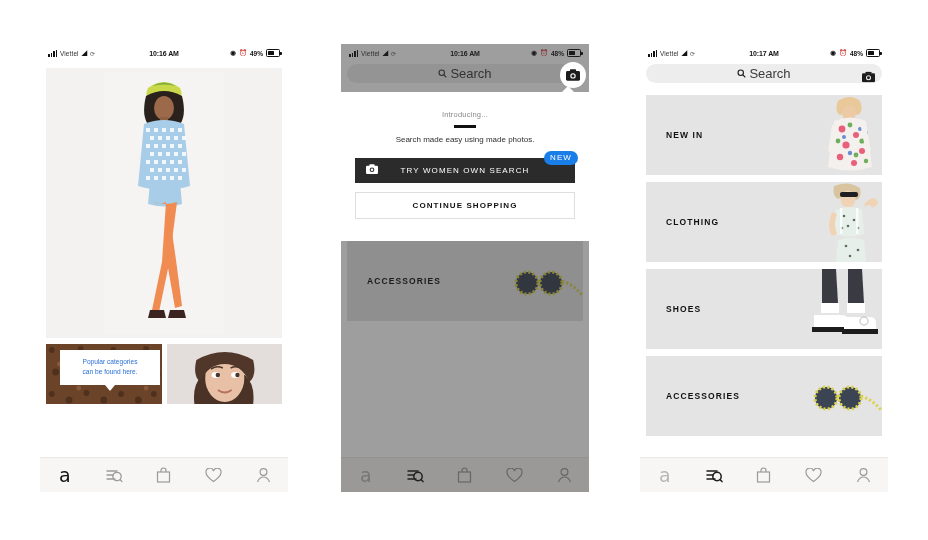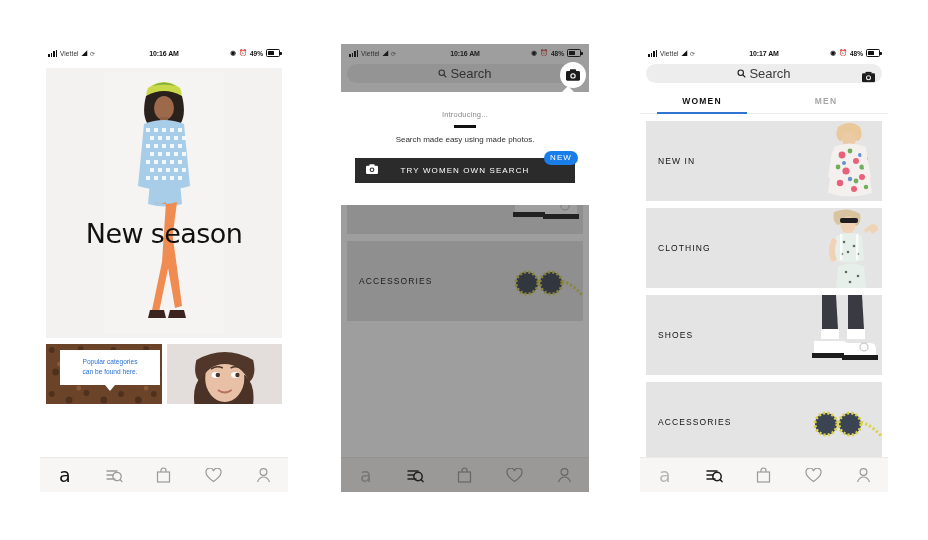--- a/index.html
+++ b/index.html
@@ -135,22 +135,22 @@
     height:2px;background:#2f74d0;
   }
 
   
   .catlist{padding:7px 6px 0 6px;}
   .catrow{
     height:80px;background:#e4e4e4;margin-bottom:7px;
     position:relative;overflow:hidden;display:flex;align-items:center;
   }
   .catlabel{
-    font-size:8.5px;font-weight:400;letter-spacing:1.1px;color:#111;
-    padding-left:12px;z-index:2;
+    font-size:8.5px;font-weight:700;letter-spacing:1.1px;color:#111;
+    padding-left:20px;z-index:2;
   }
   .catimg{position:absolute;right:0;top:0;bottom:0;width:78px;overflow:hidden;}
 
   
   .dim{
     position:absolute;left:0;top:0;right:0;bottom:0;
     background:rgba(40,40,40,.45);z-index:5;
   }
   .cam-highlight{
     position:absolute;right:3px;top:18px;width:26px;height:26px;
@@ -277,21 +277,20 @@
         </g>
 
         <path d="M46 110 q16 6 30 0 l2 22 q-16 5 -34 0z" fill="#a8cde8"></path>
 
         <path d="M50 130 q6 3 12 0 l-4 60 -10 48 l7 2 10 -48 8 -62 q-12 4 -23 0z" fill="#f08b52"></path>
         <path d="M64 132 l8 56 6 46 -7 2 -8 -46z" fill="#f08b52"></path>
 
         <path d="M46 238 l14 0 2 8 -18 0z" fill="#3b2420"></path>
         <path d="M66 238 l14 0 2 8 -18 0z" fill="#3b2420"></path>
       </svg>
-      <div class="hero-caption">New season</div>
     </div>
 
     <div class="tiles">
       <div class="tile tile-a">
         <svg width="100%" height="100%" viewBox="0 0 120 60" preserveAspectRatio="none">
           <rect width="120" height="60" fill="#6b4328"></rect>
           <g fill="#3e2415" opacity=".6">
             <circle cx="6" cy="6" r="3"></circle>
               <circle cx="20" cy="14" r="3.5"></circle>
               <circle cx="36" cy="5" r="3"></circle>
@@ -520,20 +519,23 @@
             <rect x="0" y="2" width="16" height="11" rx="1.6" fill="#fff"></rect>
             <rect x="4.5" y="0" width="7" height="2.6" rx=".8" fill="#fff"></rect>
             <circle cx="8" cy="7.5" r="3.1" fill="#2b2b2b"></circle>
             <circle cx="8" cy="7.5" r="1.7" fill="#fff"></circle>
           </svg>
         </span>
         <span>TRY WOMEN OWN SEARCH</span>
         <span class="newbadge">NEW</span>
       </div>
 
+      <div class="m-secondary">
+        <span>CONTINUE SHOPPING</span>
+      </div>
     </div>
   </div>
 
   <div class="phone p3">
 
     <div class="statusbar">
       <div class="sb-left">
         <span class="sb-bars">
             <i></i>
             <i></i>
@@ -570,24 +572,20 @@
           <svg width="13" height="11" viewBox="0 0 16 13">
             <rect x="0" y="2" width="16" height="11" rx="1.6" fill="#1c1c1c"></rect>
             <rect x="4.5" y="0" width="7" height="2.6" rx=".8" fill="#1c1c1c"></rect>
             <circle cx="8" cy="7.5" r="3.1" fill="#ededed"></circle>
             <circle cx="8" cy="7.5" r="1.8" fill="#1c1c1c"></circle>
           </svg>
         </span>
       </div>
     </div>
 
-    <div class="tabs">
-      <div class="tab active">WOMEN</div>
-      <div class="tab">MEN</div>
-    </div>
 
     <div class="catlist">
 
       <div class="catrow">
         <span class="catlabel">NEW IN</span>
         <div class="catimg">
           <svg width="78" height="80" viewBox="0 0 78 80">
             <rect width="78" height="80" fill="#e4e4e4"></rect>
             <path d="M34 6 q12 -8 22 0 q4 10 -2 14 q-10 -5 -18 0 q-6 -4 -2 -14z" fill="#e9c89a"></path>
             <ellipse cx="45" cy="18" rx="7" ry="8" fill="#eccaa6"></ellipse>

